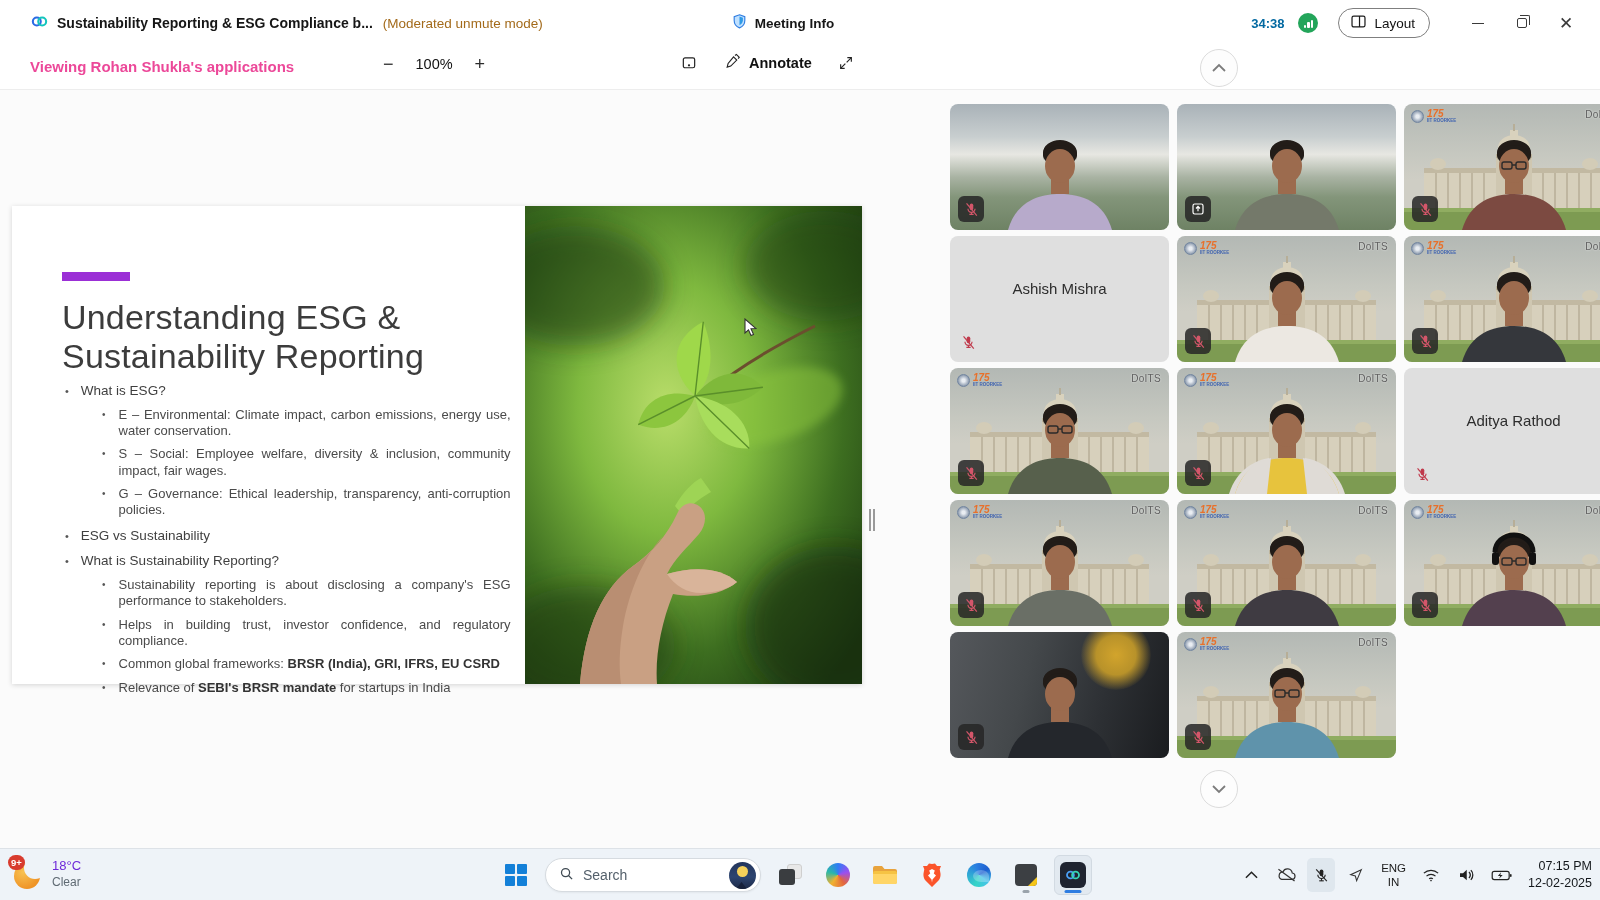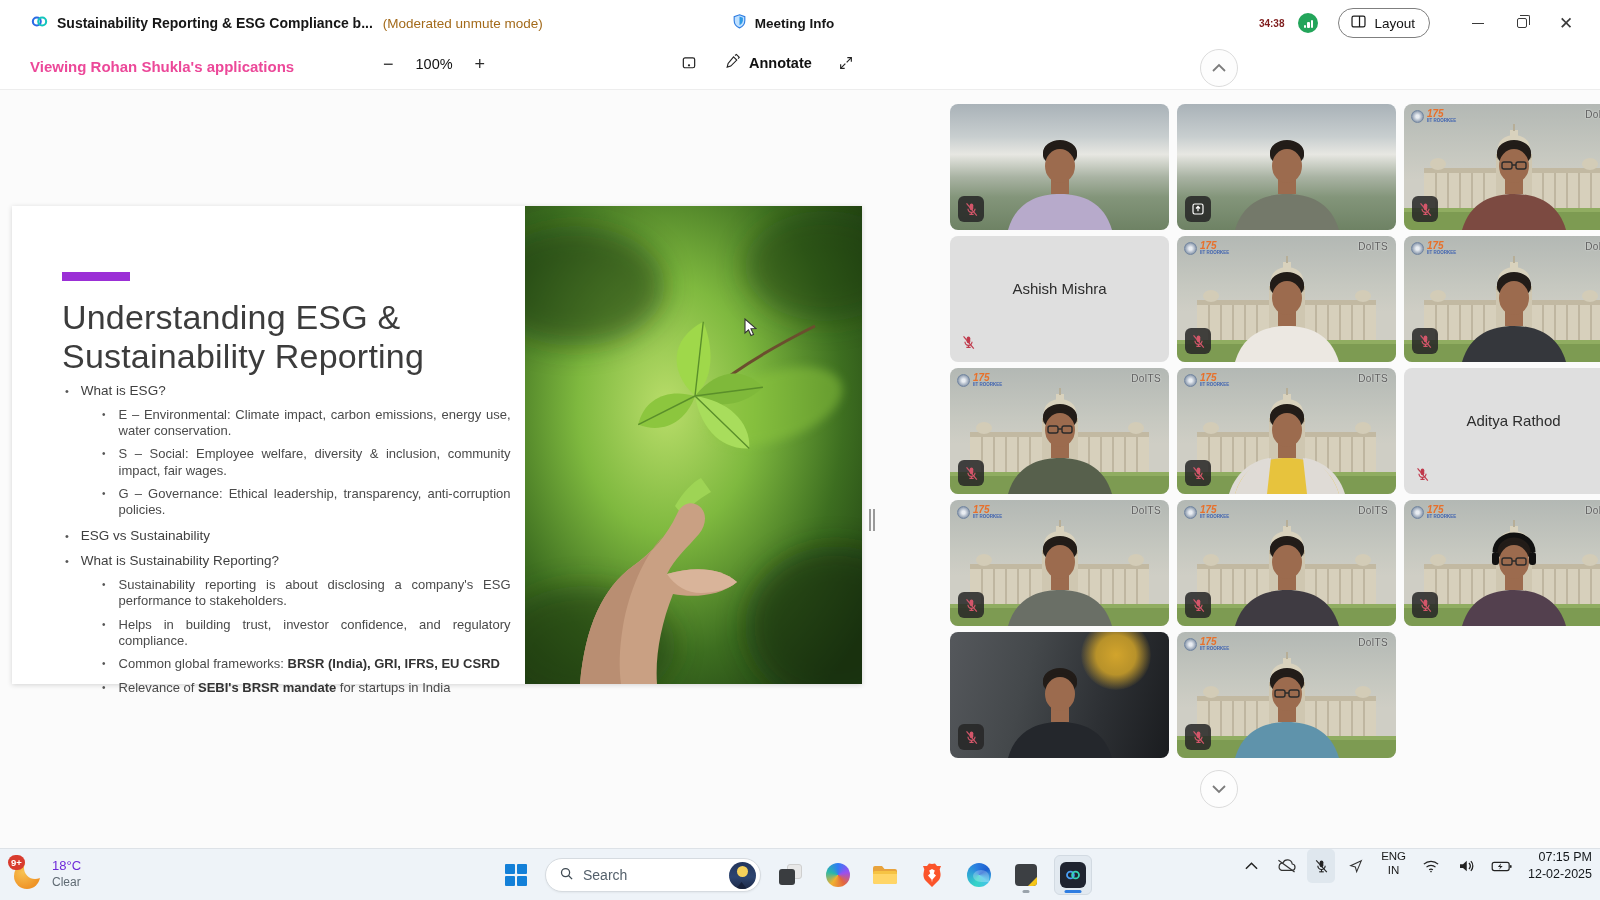--- a/index.html
+++ b/index.html
@@ -8,21 +8,21 @@
   #app { position:absolute; inset:0; }
 
   
   #titlebar { position:absolute; left:0; top:0; width:1600px; height:46px; background:#fff; display:flex; align-items:center; justify-content:space-between; z-index:30; }
   .tb-left { display:flex; align-items:center; gap:8px; padding-left:30px; }
   .tb-right { display:flex; align-items:center; padding-right:12px; }
   .meeting-title { font-size:14px; color:#161616; font-weight:700; }
   .mode-note { font-size:13.5px; color:#a36a1a; margin-left:2px; }
   .mi-group { display:flex; align-items:center; gap:7px; margin-left:180px; cursor:pointer; }
   .mi-label { font-size:13.5px; color:#161616; font-weight:700; }
-  .timer { font-size:10px; color:#7f1d1d; font-weight:700; margin-right:14px; }
+  .timer { font-size:13px; color:#0369a1; font-weight:700; margin-right:14px; }
   .conn-dot { width:20px; height:20px; border-radius:50%; background:#23a55a; display:flex; align-items:flex-end; justify-content:center; gap:1.5px; padding-bottom:5px; margin-right:20px; }
   .conn-dot i { display:block; width:2.2px; background:#fff; border-radius:1px; }
   .layout-btn { display:flex; align-items:center; gap:7px; border:1px solid #7f7f7f; border-radius:16px; padding:5px 14px 5px 11px; background:#fff; font-size:13.5px; color:#111; cursor:pointer; margin-right:26px; }
   .win-btn { width:44px; height:34px; display:flex; align-items:center; justify-content:center; background:transparent; border:none; cursor:pointer; }
   .glyph-min { width:12px; height:0; border-top:1.4px solid #3a3a3a; display:block; }
   .glyph-restore { width:10px; height:10px; border:1.4px solid #3a3a3a; border-radius:2px; position:relative; display:block; }
   .glyph-restore:before { content:""; position:absolute; left:2px; top:-4px; width:9px; height:9px; border:1.4px solid #3a3a3a; border-left:none; border-bottom:none; border-radius:0 2px 0 0; }
   .glyph-close { font-size:17px; color:#3a3a3a; line-height:1; }
 
   
@@ -95,21 +95,21 @@
   #search-pill { position:absolute; left:545px; top:9px; width:216px; height:34px; background:#fff; border:1px solid #d6dbe0; border-radius:17px; display:flex; align-items:center; padding:0 4px 0 13px; gap:9px; cursor:text; box-shadow:0 1px 2px rgba(0,0,0,.05); }
   .search-text { font-size:14px; color:#54606b; flex:1; }
   .bing-thumb { width:27px; height:27px; border-radius:50%; overflow:hidden; position:relative; background:linear-gradient(#23355c,#2d4470 55%, #1d2a47); }
   .bing-thumb:before { content:""; position:absolute; left:8px; top:4px; width:11px; height:11px; border-radius:50%; background:#f5d05a; }
   .bing-thumb:after { content:""; position:absolute; left:-4px; bottom:-6px; width:36px; height:14px; background:#16203a; clip-path:polygon(0 100%,12% 20%,28% 70%,46% 10%,64% 70%,82% 30%,100% 100%); }
   #apps { position:absolute; left:772px; top:6px; display:flex; align-items:center; gap:9px; }
   .app-btn { width:38px; height:40px; display:flex; align-items:center; justify-content:center; border-radius:6px; cursor:pointer; position:relative; }
   .app-btn.active { background:#e2e9f0; border:1px solid #d2dae2; }
   .run-dot { position:absolute; bottom:2px; left:50%; transform:translateX(-50%); width:7px; height:3px; border-radius:2px; background:#9aa3ab; }
   .run-line { position:absolute; bottom:1px; left:50%; transform:translateX(-50%); width:17px; height:3.2px; border-radius:2px; background:#2f7de1; }
-  #tray { position:absolute; right:8px; top:0; height:52px; display:flex; gap:7px; }
+  #tray { position:absolute; right:8px; top:0; height:52px; display:flex; align-items:center; gap:7px; }
   .tray-btn { height:34px; min-width:28px; display:flex; align-items:center; justify-content:center; border-radius:5px; cursor:pointer; }
   .tray-btn.lit { background:#dfe7ee; }
   .lang-block { font-size:11.5px; color:#1a1a1a; text-align:center; line-height:1.25; padding:0 4px; cursor:pointer; }
   #clock { text-align:right; font-size:12.5px; color:#14181c; line-height:1.35; padding-left:6px; cursor:pointer; }
 </style>
 </head>
 <body>
 
 <div id="app">
 

